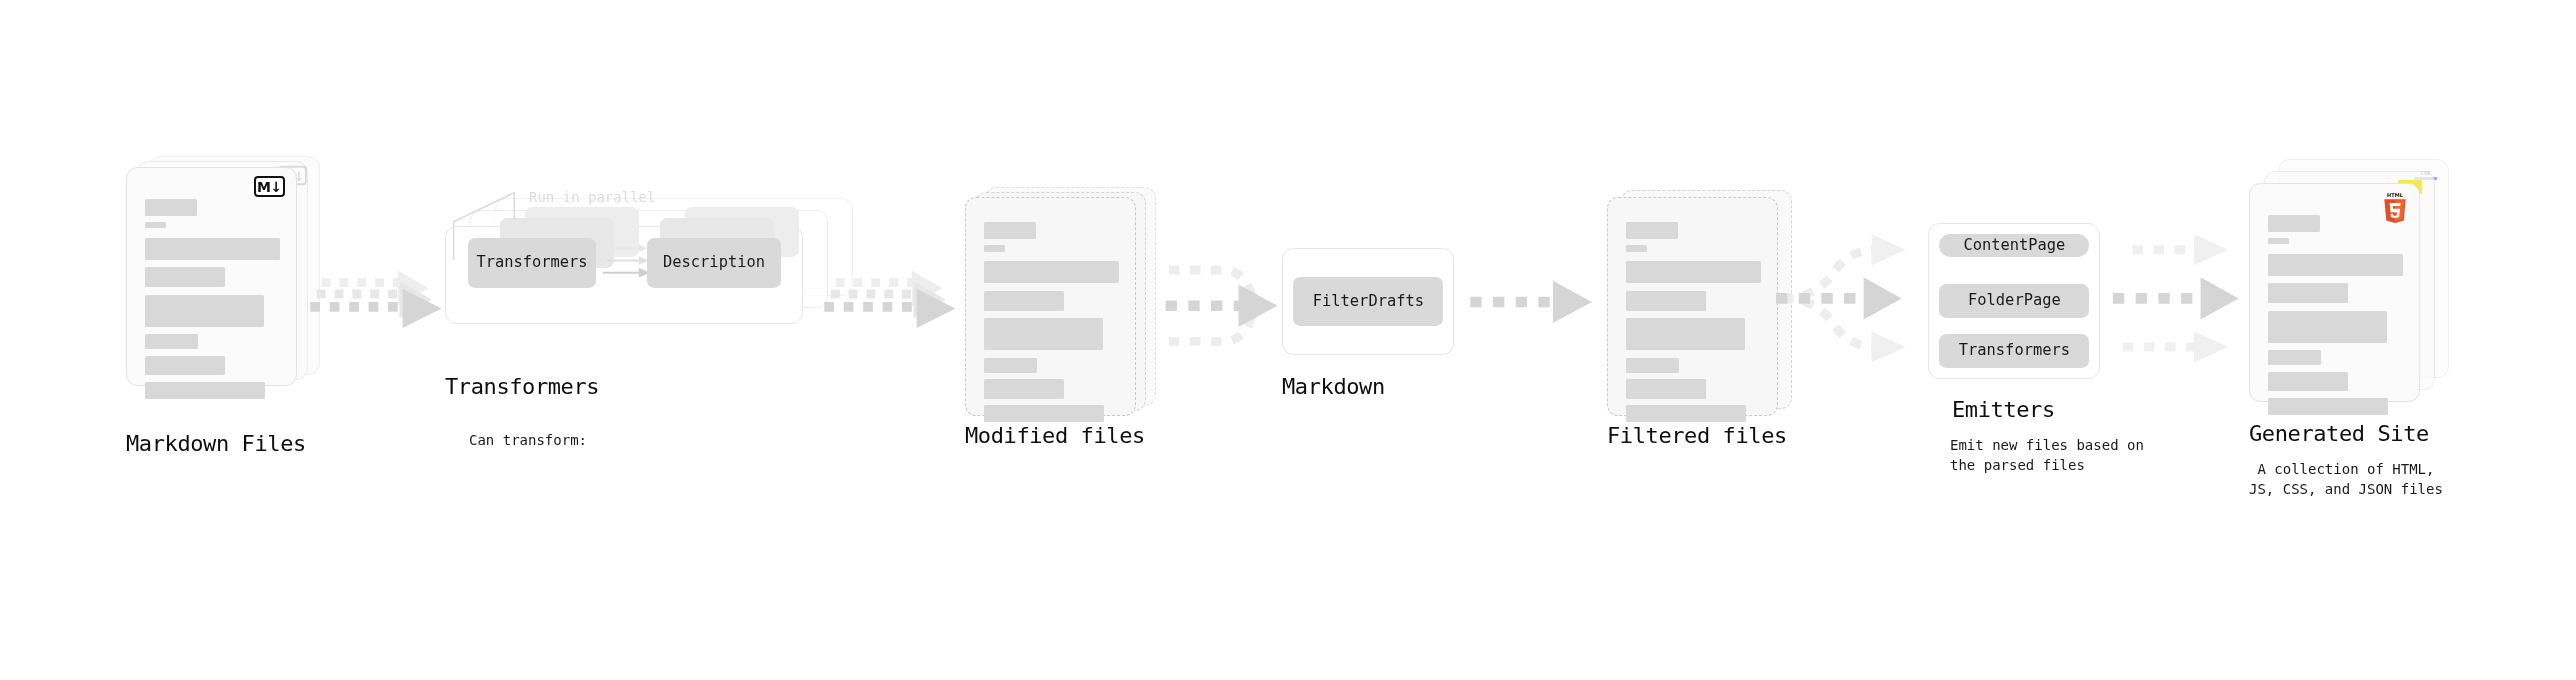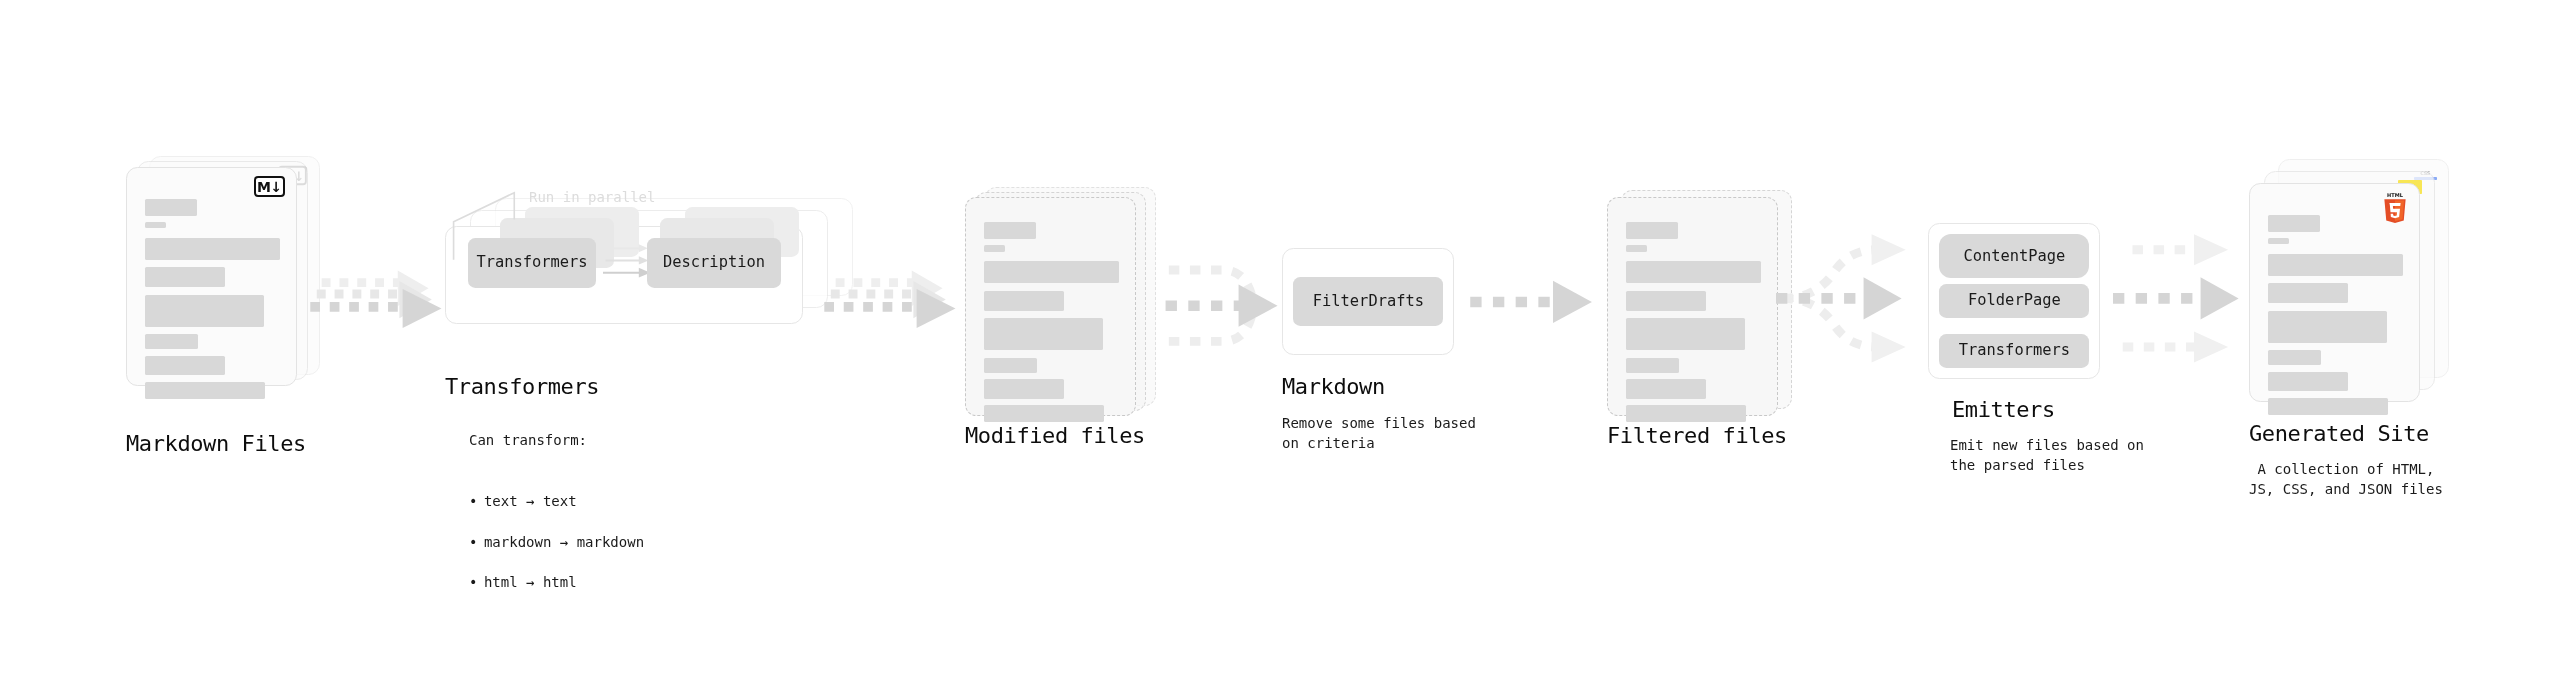--- a/index.html
+++ b/index.html
@@ -170,25 +170,20 @@
     <div class="chip" style="left:202px;top:39px;width:134px;height:50px;">Description</div>
 
     <svg class="arrowsvg" style="left:-8.1px;top:-16.3px;" width="106" height="89" viewBox="0 0 130 110">
       <path d="M 20 95 L 20 48 L 95 12 L 95 45" fill="none" stroke="#dcdcdc" stroke-width="2"></path>
     </svg>
   </div>
   <div class="runlabel" style="left:529px;top:189px;">Run in parallel</div>
   <div class="heading" style="left:445px;top:374px;">Transformers</div>
   <div class="sub" style="left:445px;top:410px;margin-left:24px;">
     <div>Can transform:</div>
-    <ul class="bullets">
-      <li>text → text</li>
-      <li>markdown → markdown</li>
-      <li>html → html</li>
-    </ul>
   </div>
 
   <svg class="arrowsvg" style="left:821px;top:268px;" width="154" height="81" viewBox="0 0 190 100">
     <g stroke="#eeeeee" stroke-width="11" stroke-dasharray="11 11" fill="none">
       <line x1="18" y1="18" x2="120" y2="18"></line>
     </g>
     <polygon points="112,3 150,25 112,47" fill="#eeeeee"></polygon>
     <g stroke="#e7e7e7" stroke-width="11" stroke-dasharray="11 11" fill="none">
       <line x1="12" y1="32" x2="122" y2="32"></line>
     </g>
@@ -226,22 +221,20 @@
       <line x1="34" y1="66" x2="138" y2="66"></line>
     </g>
     <polygon points="124,40 172,66 124,92" fill="#d5d5d5"></polygon>
   </svg>
 
   <div class="abs" style="left:1282px;top:248px;">
     <div class="gbox" style="left:0;top:0;width:172px;height:107px;"></div>
     <div class="chip" style="left:11.4px;top:22px;width:150px;height:49px;margin-top:7px;">FilterDrafts</div>
   </div>
   <div class="heading" style="left:1282px;top:374px;">Markdown</div>
-  <div class="sub" style="left:1282px;top:413px;">Remove some files based
-on criteria</div>
 
   <svg class="arrowsvg" style="left:1467px;top:276px;" width="146" height="73" viewBox="0 0 180 90">
     <g stroke="#d5d5d5" stroke-width="13" stroke-dasharray="14 14" fill="none">
       <line x1="4" y1="32" x2="118" y2="32"></line>
     </g>
     <polygon points="106,6 154,32 106,58" fill="#d5d5d5"></polygon>
   </svg>
 
   <div class="doc-stack" style="left:1607px;top:197px;">
     <div class="doc-card dashed ghost1" style="left:14px;top:-7.3px;"></div>
@@ -268,21 +261,21 @@
     <polygon points="118,14 160,33 118,52" fill="#f0f0f0"></polygon>
     <polygon points="118,134 160,153 118,172" fill="#f0f0f0"></polygon>
     <g stroke="#d5d5d5" stroke-width="13" stroke-dasharray="14 14" fill="none">
       <line x1="0" y1="93" x2="118" y2="93"></line>
     </g>
     <polygon points="108,67 155,93 108,119" fill="#d5d5d5"></polygon>
   </svg>
 
   <div class="abs" style="left:1928px;top:223px;">
     <div class="gbox" style="left:0;top:0;width:172px;height:156px;"></div>
-    <div class="chip" style="left:11.4px;top:11.4px;width:150px;height:44px;border-radius:12px;">ContentPage</div>
+    <div class="chip" style="left:11.4px;top:11.4px;width:150px;height:23px;border-radius:12px;">ContentPage</div>
     <div class="chip" style="left:11.4px;top:61px;width:150px;height:34px;">FolderPage</div>
     <div class="chip" style="left:11.4px;top:111px;width:150px;height:34px;">Transformers</div>
   </div>
   <div class="heading" style="left:1928px;top:397px;margin-left:24px;">Emitters</div>
   <div class="sub" style="left:1928px;top:435px;margin-left:22px;">Emit new files based on
 the parsed files</div>
 
   <svg class="arrowsvg" style="left:2113px;top:223px;" width="154" height="154" viewBox="0 0 190 190">
     <g stroke="#f0f0f0" stroke-width="11" stroke-dasharray="13 13" fill="none">
       <line x1="24" y1="33" x2="110" y2="33"></line>

